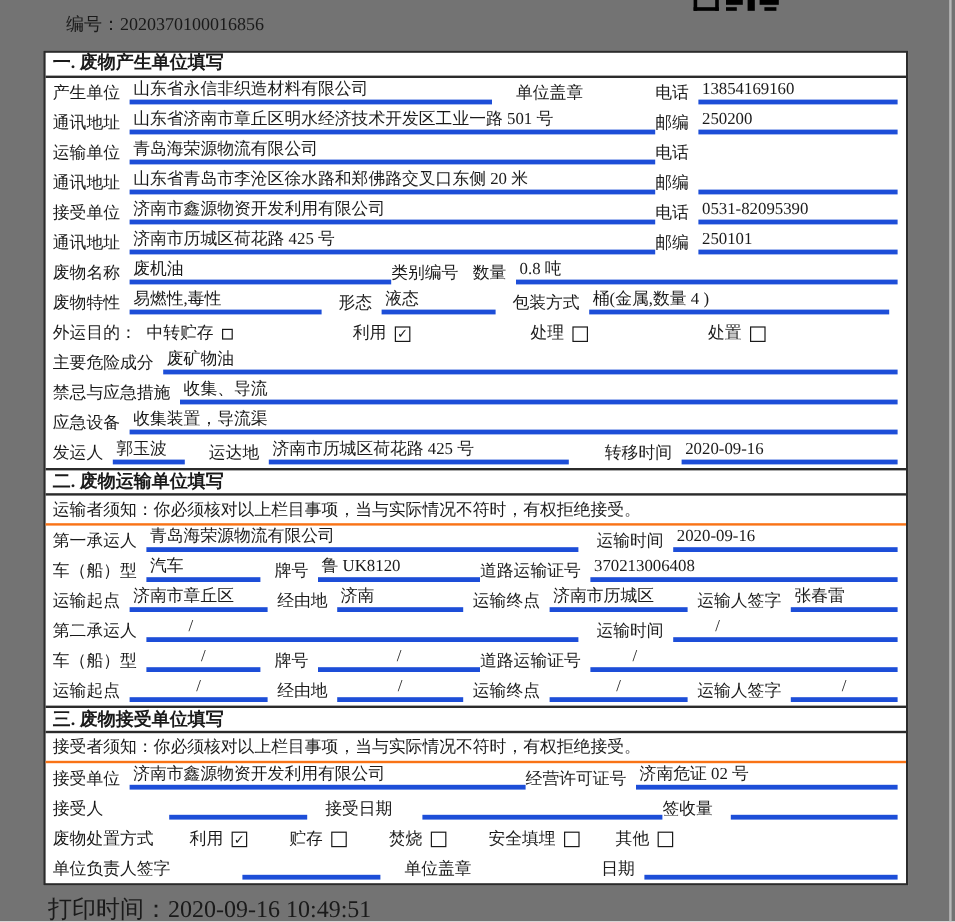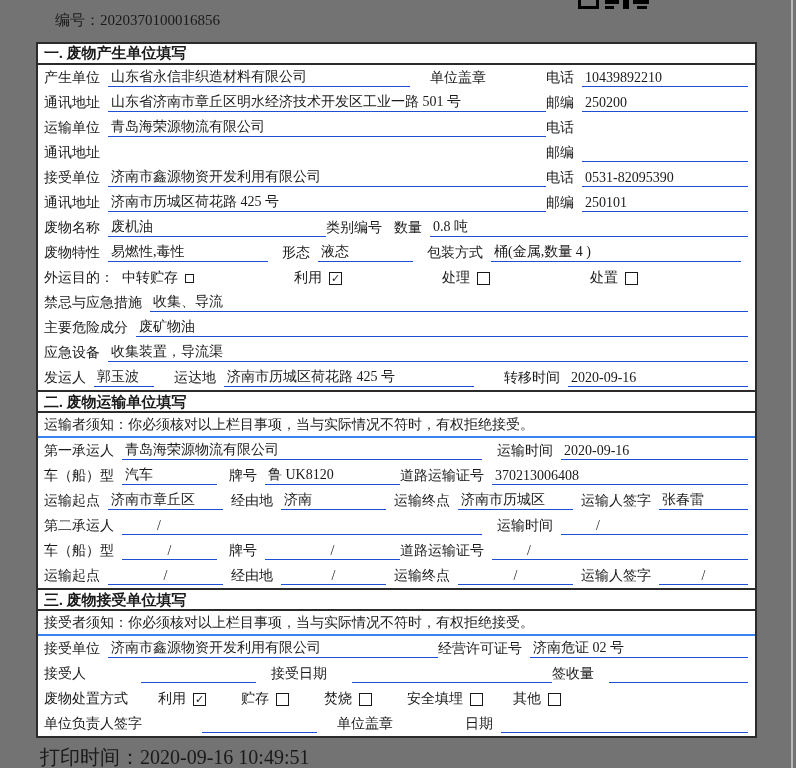--- a/index.html
+++ b/index.html
@@ -17,34 +17,34 @@
   .doc-title { position:absolute; top:0px; left:332px; font-size:26px; font-weight:bold; letter-spacing:1px; white-space:nowrap; }
 
   .qr { position:absolute; left:578px; top:0; width:72px; height:9px; }
   .qr .blk { position:absolute; background:#000; }
   .qr .ring { position:absolute; left:0; top:0; width:21px; height:9px; border:3px solid #000; border-top:none; background:transparent; }
 
   .form { position:absolute; left:36px; top:42px; width:721px; border:2px solid #2b2b2b; background:#fff; }
 
   .sec-h { height:21px; line-height:18px; font-weight:bold; font-size:15px; padding-left:6px; border-bottom:2px solid #2b2b2b; }
   .sec-h.mid { border-top:2px solid #2b2b2b; height:23px; line-height:20px; }
-  .notice { height:25px; display:flex; align-items:center; font-size:14px; padding-left:6px; border-bottom:2px solid #3b82f6; }
+  .notice { height:25px; display:flex; align-items:center; font-size:14px; padding-left:6px; border-bottom:2px solid #f97316; }
 
   .row { height:25px; display:flex; align-items:flex-end; font-size:14px; padding:0 7px 3px 6px; }
   .lbl { white-space:nowrap; flex:none; }
-  .u { border-bottom:1px solid #1d4ed8; white-space:nowrap; padding:0 3px; margin-left:8px; min-height:1px; flex:none; }
+  .u { border-bottom:4px solid #1d4ed8; white-space:nowrap; padding:0 3px; margin-left:8px; min-height:1px; flex:none; }
   .fill { flex:1 1 auto; }
   .seg { display:flex; align-items:flex-end; width:502px; flex:none; }
 
   .w60{width:60px}.w95{width:95px}.w105{width:105px}.w115{width:115px}.w135{width:135px}
   .w160{width:160px}.w170{width:170px}.w200{width:200px}.w218{width:218px}.w250{width:250px}
   .w330{width:330px}.w360{width:360px}
   .ml8{margin-left:8px}.ml10{}.ml12{margin-left:12px}.ml14{margin-left:14px}
   .ml15{margin-left:15px}.ml20{margin-left:20px}.ml25{margin-left:25px}.ml30{margin-left:30px}
-  .ml35{margin-left:35px}.ml55{margin-left:55px}.ml60{margin-left:60px}.ml160{margin-left:72px}
+  .ml35{margin-left:35px}.ml55{margin-left:55px}.ml60{margin-left:60px}.ml160{margin-left:108px}
   .sp60{width:60px;flex:none}.sp100{width:100px;flex:none}
   .ctr{text-align:center}
   .ind{text-indent:32px}
 
   .cb { width:13px; height:13px; border:1px solid #1a1a1a; display:inline-flex; align-items:center; justify-content:center;
         font-size:11px; line-height:1; margin:0 0 2px 7px; font-family:"DejaVu Sans",sans-serif; flex:none; color:#1a1a1a; }
   .cb.sm { width:9px; height:9px; margin-bottom:4px; }
 
   .print { position:absolute; left:40px; top:744px; font-size:20px; white-space:nowrap; }
 </style>
@@ -72,21 +72,21 @@
     <div class="sec-h">一. 废物产生单位填写</div>
 
     <div class="row">
       <div class="seg">
         <span class="lbl">产生单位</span>
         <span class="u fill">山东省永信非织造材料有限公司</span>
         <span class="lbl ml20">单位盖章</span>
         <span class="sp60"></span>
       </div>
       <span class="lbl">电话</span>
-      <span class="u fill">10439892210</span>
+      <span class="u fill">13854169160</span>
     </div>
 
     <div class="row">
       <div class="seg">
         <span class="lbl">通讯地址</span>
         <span class="u fill">山东省济南市章丘区明水经济技术开发区工业一路 501 号</span>
       </div>
       <span class="lbl">邮编</span>
       <span class="u fill">250200</span>
     </div>
@@ -95,20 +95,21 @@
       <div class="seg">
         <span class="lbl">运输单位</span>
         <span class="u fill">青岛海荣源物流有限公司</span>
       </div>
       <span class="lbl">电话</span>
     </div>
 
     <div class="row">
       <div class="seg">
         <span class="lbl">通讯地址</span>
+        <span class="u fill">山东省青岛市李沧区徐水路和郑佛路交叉口东侧 20 米</span>
       </div>
       <span class="lbl">邮编</span>
       <span class="u fill"></span>
     </div>
 
     <div class="row">
       <div class="seg">
         <span class="lbl">接受单位</span>
         <span class="u fill">济南市鑫源物资开发利用有限公司</span>
       </div>
@@ -151,27 +152,27 @@
       <span class="cb">✓</span>
       <span class="sp100"></span>
       <span class="lbl">处理</span>
       <span class="cb"></span>
       <span class="sp100"></span>
       <span class="lbl">处置</span>
       <span class="cb"></span>
     </div>
 
     <div class="row">
+      <span class="lbl">主要危险成分</span>
+      <span class="u fill">废矿物油</span>
+    </div>
+
+    <div class="row">
       <span class="lbl">禁忌与应急措施</span>
       <span class="u fill">收集、导流</span>
-    </div>
-
-    <div class="row">
-      <span class="lbl">主要危险成分</span>
-      <span class="u fill">废矿物油</span>
     </div>
 
     <div class="row">
       <span class="lbl">应急设备</span>
       <span class="u fill">收集装置，导流渠</span>
     </div>
 
     <div class="row">
       <span class="lbl">发运人</span>
       <span class="u w60">郭玉波</span>

